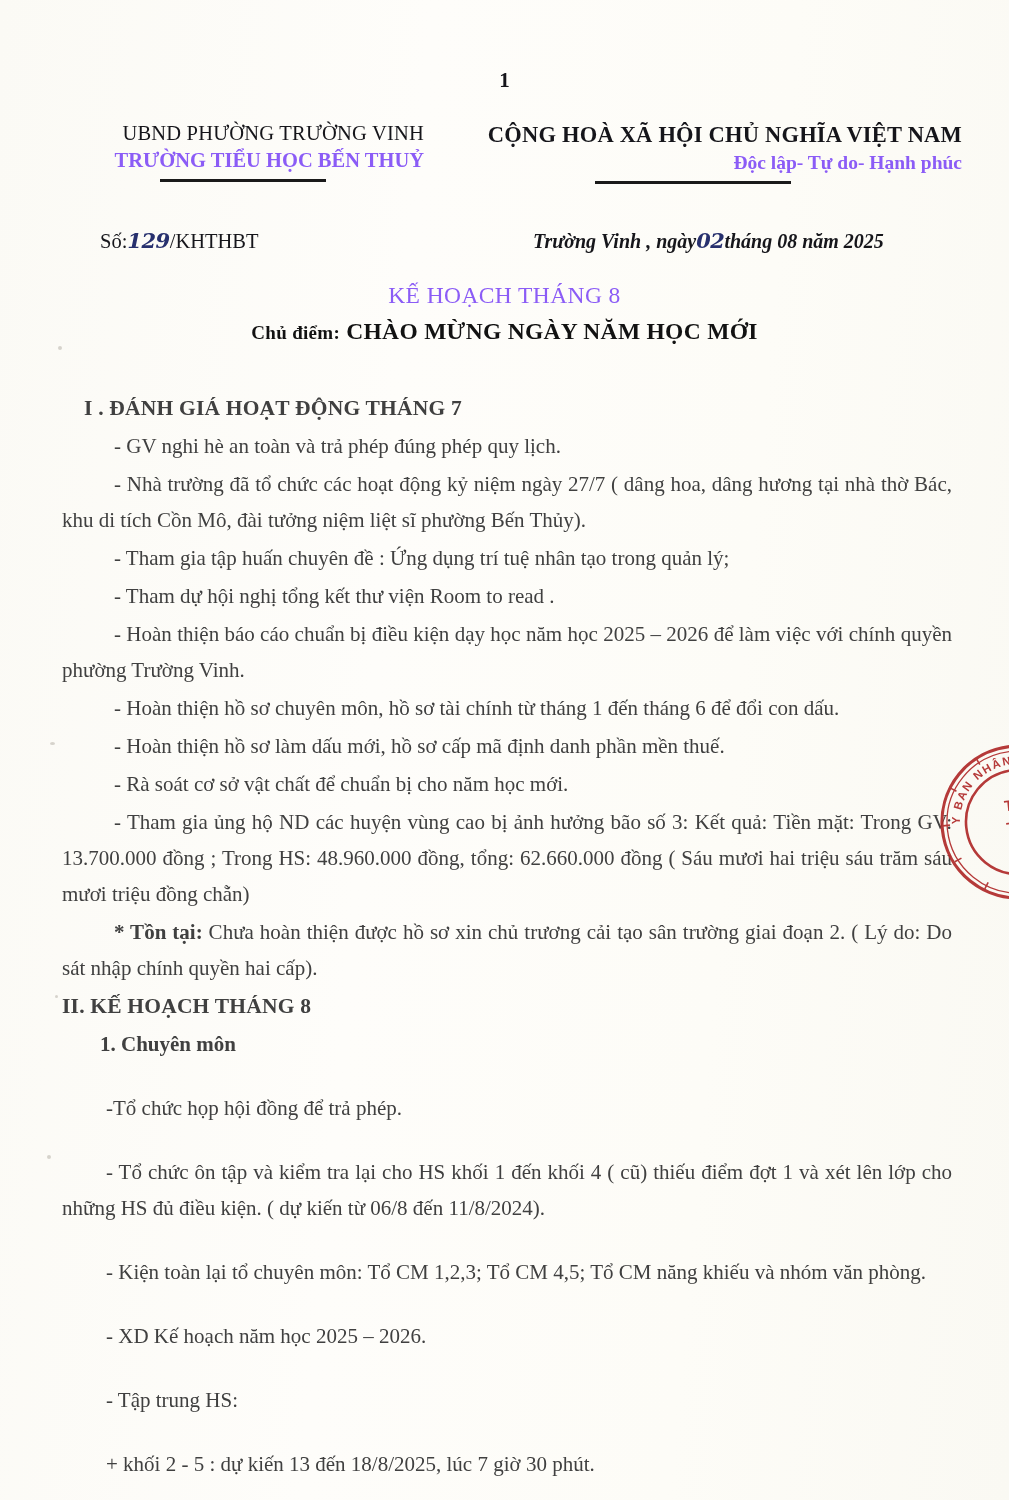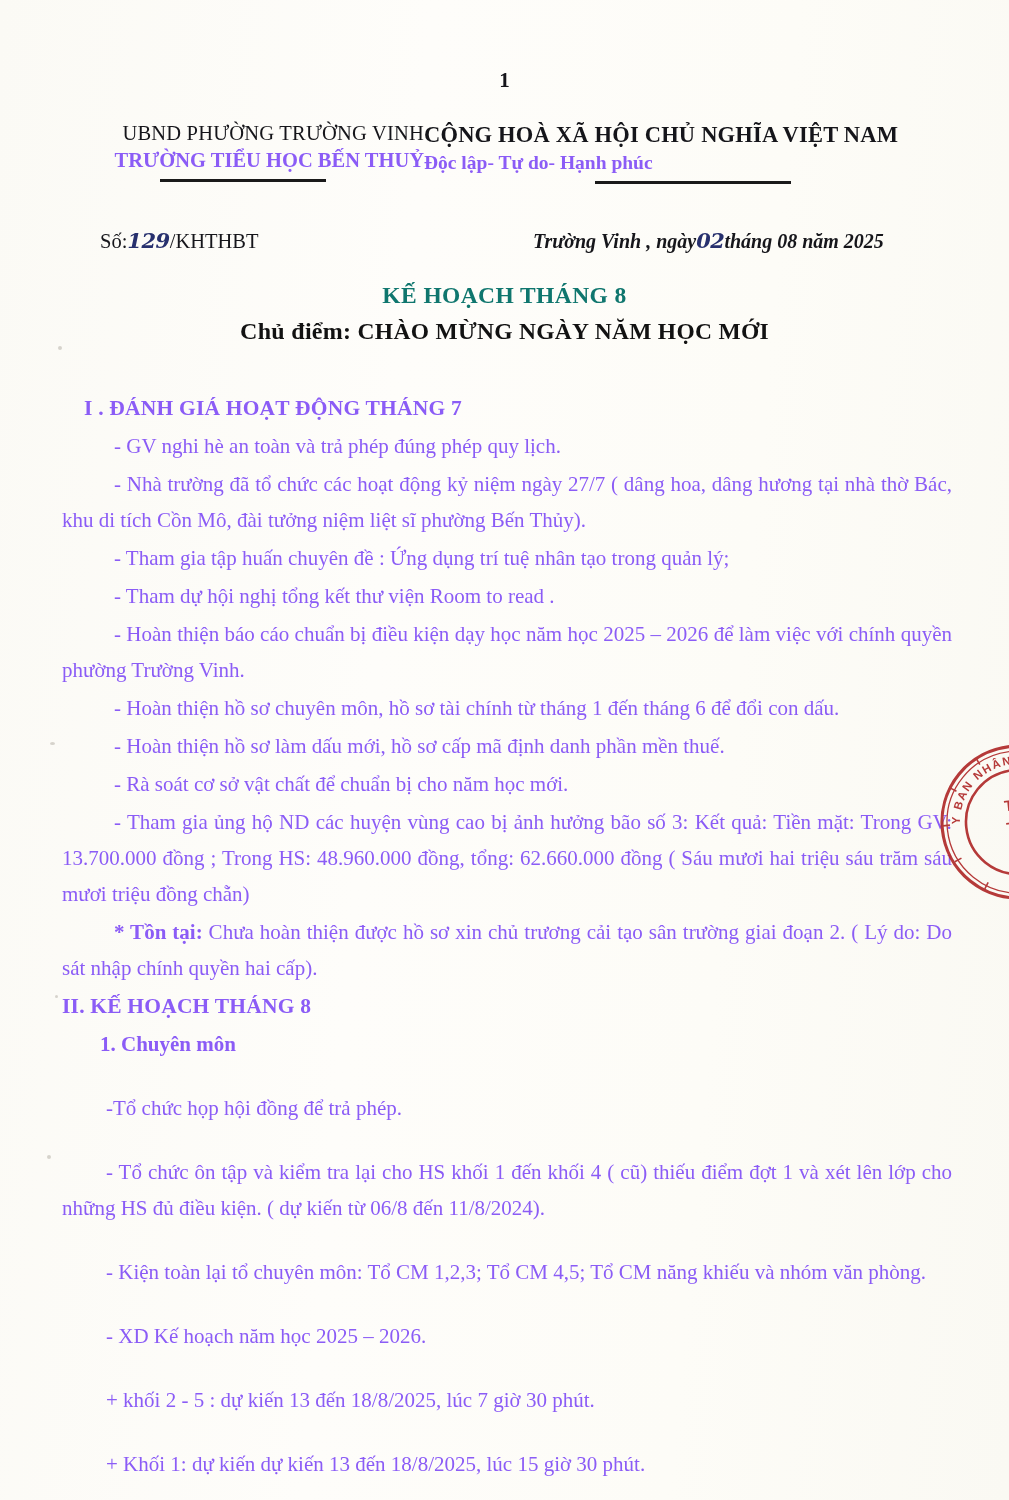--- a/index.html
+++ b/index.html
@@ -44,21 +44,21 @@
     width: 900px;
     display: flex;
     align-items: flex-start;
   }
   .hdr-left {
     width: 362px;
     text-align: right;
   }
   .hdr-right {
     flex: 1;
-    text-align: left;
+    text-align: right;
   }
   .hdr-line1 {
     font-size: 20.5px;
     letter-spacing: 0.2px;
     color: #15151a;
     white-space: nowrap;
   }
   .hdr-line2 {
     font-size: 20.5px;
     font-weight: bold;
@@ -118,48 +118,48 @@
   }
 
   
   .doc-title {
     position: absolute;
     top: 282px;
     left: 0;
     width: 1009px;
     text-align: center;
     font-size: 23.5px;
-    font-weight: bold;
+    font-weight: normal;
     letter-spacing: 0.4px;
-    color: #0f766e;
+    color: #8b5cf6;
   }
   .doc-subtitle {
     position: absolute;
     top: 318px;
     left: 0;
     width: 1009px;
     text-align: center;
     font-size: 23.5px;
     font-weight: bold;
     letter-spacing: 0.3px;
     color: #121212;
   }
-  .doc-subtitle .sub-lead { font-size: 24px; }
+  .doc-subtitle .sub-lead { font-size: 19px; }
 
   
   .body {
     position: absolute;
     top: 390px;
     left: 62px;
     width: 890px;
   }
   .p {
     font-size: 21px;
     line-height: 36px;
-    color: #8b5cf6;
+    color: #404040;
     text-align: justify;
     margin: 0 0 2px 0;
     -webkit-hyphens: none;
     hyphens: none;
   }
   .p.indent { text-indent: 52px; }
   .p.indent-sm { text-indent: 44px; margin-top: 28px; }
   .p.head-i {
     font-weight: bold;
     text-align: left;
@@ -253,20 +253,21 @@
 
     <p class="p indent"><span class="b">* Tồn tại:</span><span> Chưa hoàn thiện được hồ sơ xin chủ trương cải tạo sân trường giai đoạn 2. ( Lý do: Do sát nhập chính quyền hai cấp).</span></p>
 
     <p class="p head-ii">II. KẾ HOẠCH THÁNG 8</p>
     <p class="p sub-head">1. Chuyên môn</p>
 
     <p class="p indent-sm">-Tổ chức họp hội đồng để trả phép.</p>
     <p class="p indent-sm">- Tổ chức ôn tập và kiểm tra lại cho HS khối 1 đến khối 4 ( cũ) thiếu điểm đợt 1 và xét lên lớp cho những HS đủ điều kiện. ( dự kiến từ  06/8 đến 11/8/2024).</p>
     <p class="p indent-sm">- Kiện toàn lại tổ chuyên môn: Tổ CM 1,2,3; Tổ CM 4,5; Tổ CM năng khiếu và nhóm văn phòng.</p>
     <p class="p indent-sm">- XD Kế hoạch năm học 2025 – 2026.</p>
+    <p class="p indent-sm">- Tập trung HS:</p>
     <p class="p indent-sm">+ khối 2 - 5 :  dự kiến 13 đến 18/8/2025, lúc 7 giờ 30 phút.</p>
     <p class="p indent-sm">+ Khối 1: dự kiến dự kiến 13 đến 18/8/2025, lúc 15 giờ 30 phút.</p>
   </div>
 
   <div class="seal">
     <svg width="160" height="160" viewBox="0 0 160 160" xmlns="http://www.w3.org/2000/svg">
       <defs>
         <path id="arcpath" d="M 22,80 A 58,58 0 0 1 138,80"></path>
         <path id="arcpath2" d="M 16,80 A 64,64 0 0 1 144,80"></path>
       </defs>

